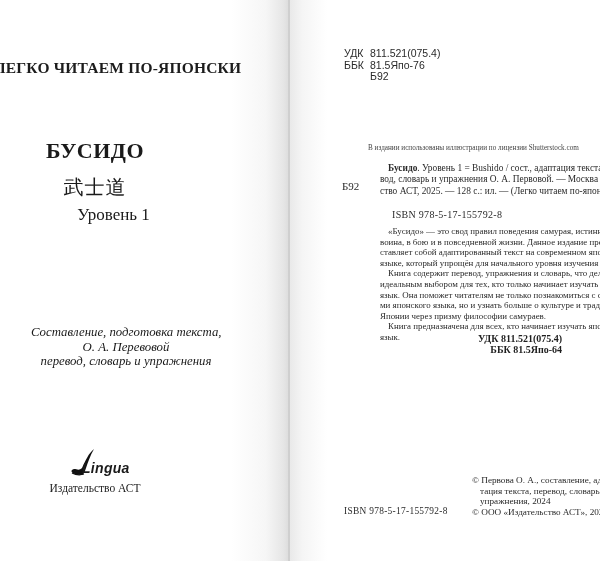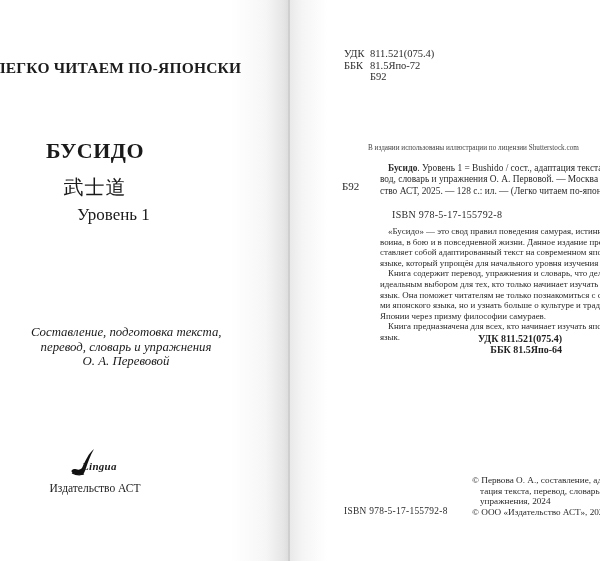--- a/index.html
+++ b/index.html
@@ -41,29 +41,29 @@
       position: absolute; left: 0; width: 190px; top: 205px; text-align: center;
       font-family: "Liberation Serif", serif; font-size: 17px; padding-left: 37px;
     }
     .credits-wrap { position: absolute; left: 0; top: 325px; width: 190px; margin-left: 31px; }
     .credits-line { display: block; text-align: center; font-family: "Liberation Serif", serif; font-style: italic; font-size: 12.8px; line-height: 14.5px; white-space: nowrap; }
 
     .logo {
       position: absolute; left: 60px; top: 448px; width: 60px; height: 30px;
     }
     .logo-text {
-      position: absolute; left: 82px; top: 460px; font-family: Liberation Serif, serif; font-style: italic; font-size: 11px; font-weight: bold; letter-spacing: 0.3px;
+      position: absolute; left: 82px; top: 460px; font-family: Liberation Sans, sans-serif; font-style: italic; font-size: 14px; font-weight: bold; letter-spacing: 0.3px;
     }
     .publisher {
       position: absolute; left: 0; width: 190px; top: 482px; text-align: center;
       font-family: "Liberation Serif", serif; font-size: 11.5px; line-height: 13px; color: #222;
     }
 
     
-    .class-block { position: absolute; left: 54px; top: 48px; font-family: Liberation Serif, serif; font-size: 10.5px; line-height: 11.5px; color: #2a2a2a; }
+    .class-block { position: absolute; left: 54px; top: 48px; font-family: Liberation Sans, sans-serif; font-size: 10.5px; line-height: 11.5px; color: #2a2a2a; }
     .class-row { display: flex; white-space: nowrap; }
     .class-key { width: 26px; }
     .class-val { }
 
     .license-note {
       position: absolute; left: 78px; top: 144px; white-space: nowrap;
       font-family: "Liberation Serif", serif; font-size: 7.2px; color: #444;
     }
 
     .author-mark { position: absolute; left: 52px; top: 180px; font-family: "Liberation Serif", serif; font-size: 11px; color: #2a2a2a; }
@@ -107,22 +107,22 @@
 
   <div class="page-left">
     <div class="series-title">ЛЕГКО ЧИТАЕМ ПО-ЯПОНСКИ</div>
 
     <div class="book-title">БУСИДО</div>
     <div class="book-title-jp">武士道</div>
     <div class="level">Уровень 1</div>
 
     <div class="credits-wrap">
       <span class="credits-line">Составление, подготовка текста,</span>
+      <span class="credits-line">О. А. Перевовой</span>
       <span class="credits-line">перевод, словарь и упражнения</span>
-      <span class="credits-line">О. А. Перевовой</span>
     </div>
 
     <svg class="logo" viewBox="0 0 60 30">
       <path d="M22 27 C 14 27, 10 24, 12 22 C 15 19, 18 24, 22 20 C 26 12, 28 6, 34 1 C 30 8, 28 14, 26 20 C 25 23, 24 26, 22 27 Z" fill="#111"></path>
       <path d="M12 25 Q 18 28, 24 26" stroke="#111" stroke-width="1.2" fill="none"></path>
     </svg>
     <div class="logo-text">Lingua</div>
 
     <div class="publisher">
       <div>Издательство АСТ</div>
@@ -133,21 +133,21 @@
 
   <div class="page-right">
 
     <div class="class-block">
       <div class="class-row">
         <span class="class-key">УДК</span>
         <span class="class-val">811.521(075.4)</span>
       </div>
       <div class="class-row">
         <span class="class-key">ББК</span>
-        <span class="class-val">81.5Япо-72</span>
+        <span class="class-val">81.5Япо-76</span>
       </div>
       <div class="class-row">
         <span class="class-key"></span>
         <span class="class-val">Б92</span>
       </div>
     </div>
 
     <div class="license-note">В издании использованы иллюстрации по лицензии Shutterstock.com</div>
 
     <div class="author-mark">Б92</div>

